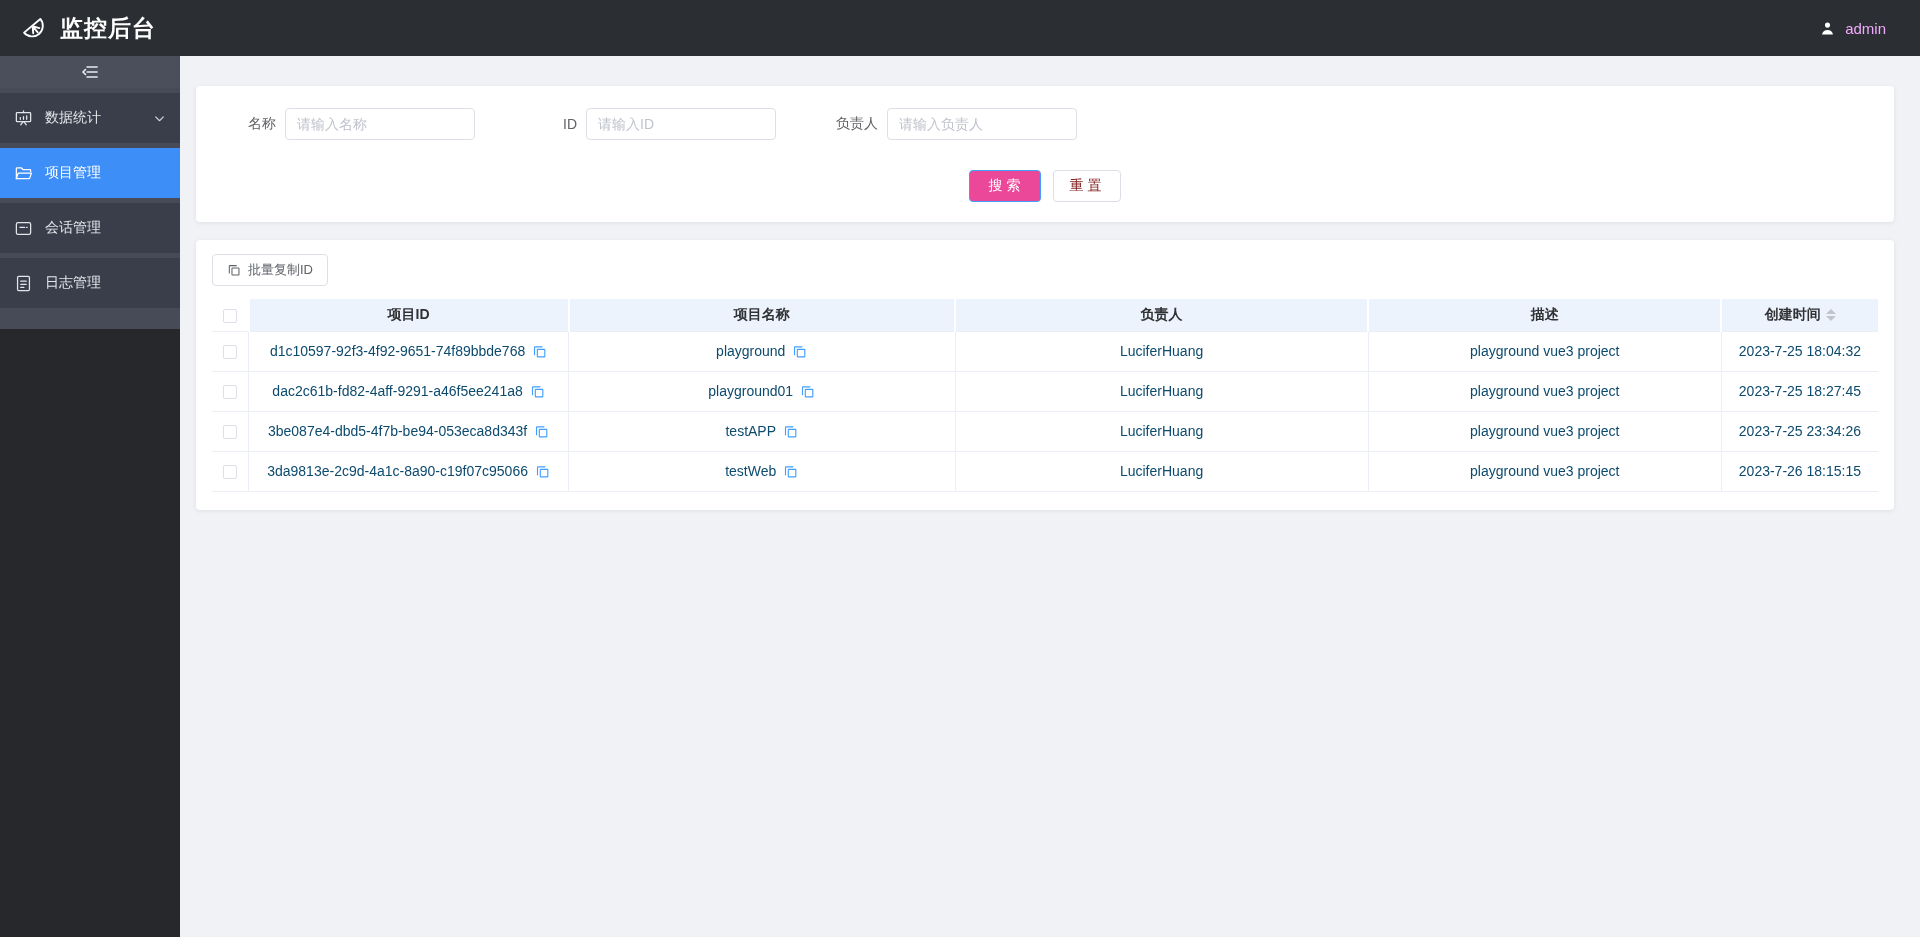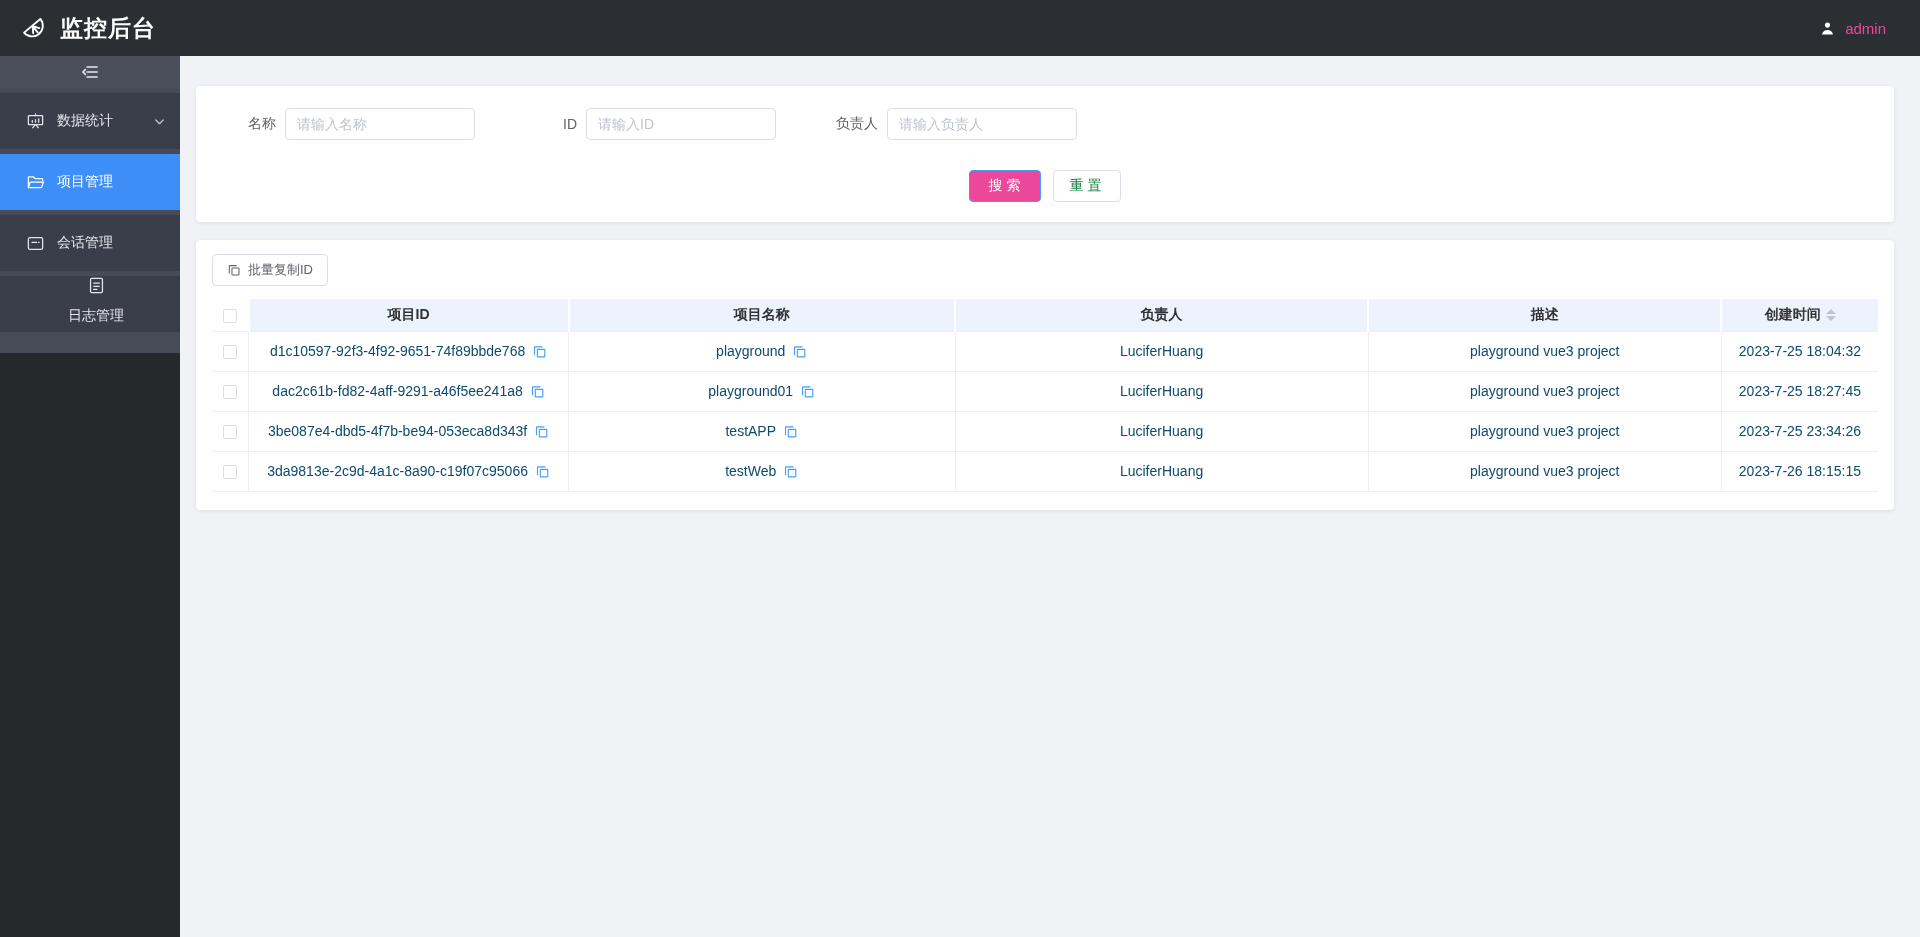--- a/index.html
+++ b/index.html
@@ -3,49 +3,49 @@
 <meta charset="utf-8">
 <style>
   * { margin:0; padding:0; box-sizing:border-box; }
   html,body { width:1920px; height:937px; overflow:hidden; font-family:"Liberation Sans", sans-serif; background:#f0f2f5; }
 
   
   .app-header { height:56px; background:#2b2e33; display:flex; align-items:center; justify-content:space-between; padding:0 34px 0 18px; }
   .brand { display:flex; align-items:center; gap:12px; }
   .brand svg { width:30px; height:30px; }
   .app-title { color:#ffffff; font-size:23px; font-weight:bold; letter-spacing:1px; }
-  .user-box { display:flex; align-items:center; gap:9px; color:#ec4899; font-size:15px; cursor:pointer; }
+  .user-box { display:flex; align-items:center; gap:9px; color:#f0abfc; font-size:15px; cursor:pointer; }
   .user-box svg { width:17px; height:17px; }
 
   
   .layout { display:flex; height:881px; }
   .sidebar { width:180px; display:flex; flex-direction:column; background:#26282c; }
   .collapse-bar { height:32px; background:#4a4f5b; display:flex; align-items:center; justify-content:center; cursor:pointer; color:#e8eaee; }
   .collapse-bar svg { width:20px; height:20px; }
   .side-menu { background:#474b58; padding:5px 0; }
-  .menu-item { height:56px; display:flex; align-items:center; gap:12px; padding:0 14px 0 26px; background:#3a3e4a; color:#e2e5ea; font-size:14px; cursor:pointer; margin-bottom:5px; }
-  .menu-item:last-child { margin-bottom:16px;flex-direction:column; }
+  .menu-item { height:50px; display:flex; align-items:center; gap:12px; padding:0 14px 0 14px; background:#3a3e4a; color:#e2e5ea; font-size:14px; cursor:pointer; margin-bottom:5px; }
+  .menu-item:last-child { margin-bottom:16px; }
   .menu-item.active { background:#3e8ef7; color:#ffffff; }
   .menu-item svg.mi { width:19px; height:19px; flex:0 0 auto; }
   .menu-item .chev { margin-left:auto; width:13px; height:13px; opacity:.85; }
   .side-fill { flex:1; background:#26282c; }
 
   
   .main { flex:1; padding:30px 26px 0 16px; overflow:hidden; }
   .card { background:#ffffff; border-radius:4px; box-shadow:0 1px 4px rgba(0,21,41,.08); }
   .search-card { padding:22px 24px 20px; }
   .form-row { display:flex; align-items:center; gap:46px; }
   .field { display:flex; align-items:center; }
   .field-label { min-width:56px; text-align:right; margin-right:9px; color:#606266; font-size:14px; }
   .field input { width:190px; height:32px; border:1px solid #dcdfe6; border-radius:4px; padding:0 11px; font-size:14px; color:#333; outline:none; font-family:"Liberation Sans", sans-serif; }
   .field input::placeholder { color:#bfc3cc; }
   .btn-row { display:flex; justify-content:center; gap:12px; margin-top:30px; }
   .btn { height:32px; padding:0 19px; border-radius:4px; font-size:14px; cursor:pointer; border:1px solid transparent; font-family:"Liberation Sans", sans-serif; }
   .btn-primary { background:#ec4899; border-color:#409eff; color:#ffffff; }
-  .btn-plain { background:#ffffff; border-color:#dcdfe6; color:#15803d;padding-left:16px; }
+  .btn-plain { background:#ffffff; border-color:#dcdfe6; color:#7f1d1d;padding-left:16px; }
 
   
   .table-card { margin-top:18px; padding:14px 16px 18px; }
   .batch-btn { height:32px; padding:0 14px; border:1px solid #dcdfe6; border-radius:4px; background:#fff; color:#5f6368; font-size:13px; display:inline-flex; align-items:center; gap:7px; cursor:pointer; margin-bottom:13px; font-family:"Liberation Sans", sans-serif; }
   .batch-btn svg { width:14px; height:14px; }
 
   table { width:100%; border-collapse:collapse; table-layout:fixed; }
   thead th { background:#ecf3fd; height:32px; font-size:14px; font-weight:bold; color:#303133; text-align:center; border-right:2px solid #ffffff; }
   thead th:last-child { border-right:none; }
   thead th.cb-col { background:#ffffff; }

